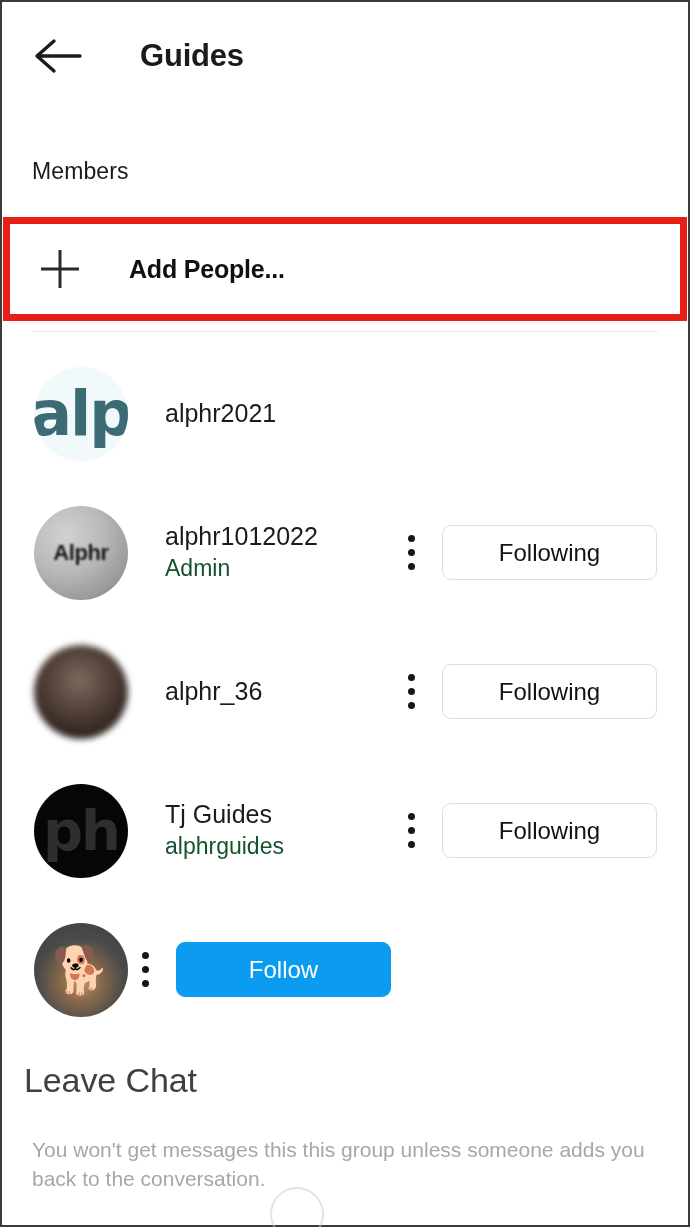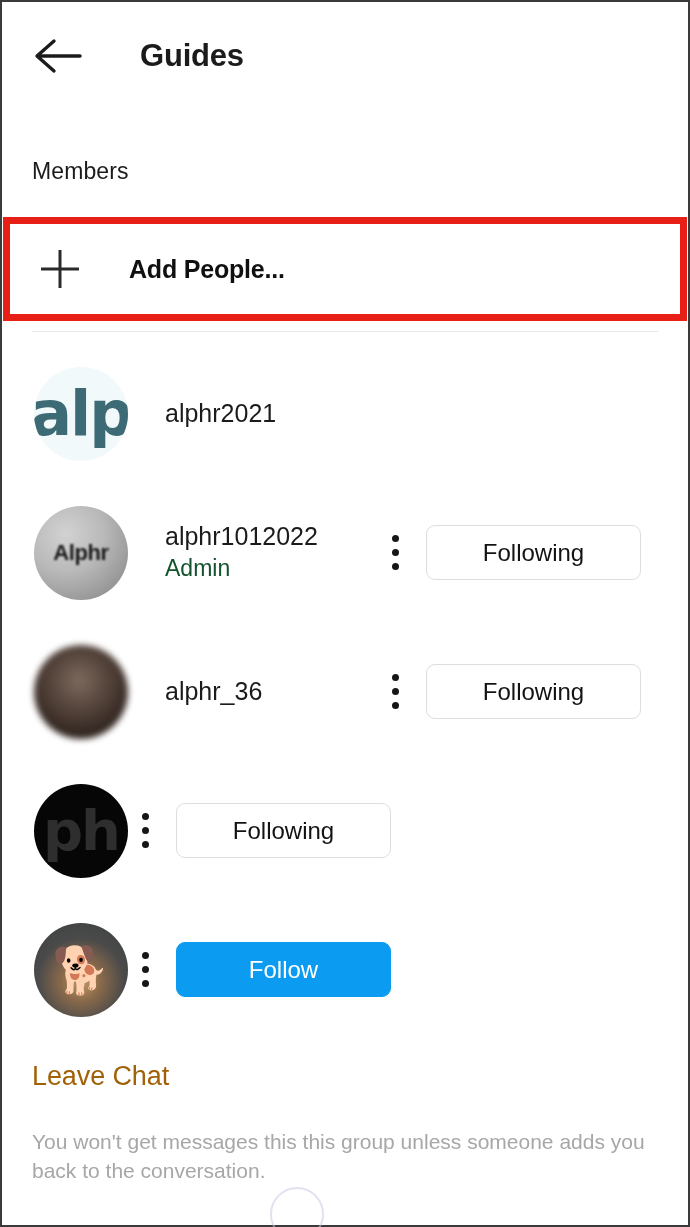--- a/index.html
+++ b/index.html
@@ -176,21 +176,21 @@
   .dots-icon span {
     width: 7px; height: 7px; border-radius: 50%;
     background: #161616;
     display: block;
   }
 
   .action-btn {
     width: 215px;
     height: 55px;
     flex: 0 0 auto;
-    margin-right: 47px;
+    margin-right: 31px;
     border-radius: 9px;
     display: flex;
     align-items: center;
     justify-content: center;
     font-size: 24px;
     cursor: pointer;
     white-space: nowrap;
   }
   .btn-following {
     background: #ffffff;
@@ -200,23 +200,23 @@
   .btn-follow {
     background: #0b9bf0;
     border: 1.5px solid #0b9bf0;
     color: #ffffff;
   }
   .btn-spacer { width: 215px; margin-right: 31px; flex: 0 0 auto; }
   .dots-spacer { width: 34px; margin-right: 14px; flex: 0 0 auto; }
 
   
   .leave-chat {
-    font-size: 27px;
-    color: #a16207;
-    padding-left: 30px;
+    font-size: 34px;
+    color: #404040;
+    padding-left: 22px;
     margin-top: 22px;
     letter-spacing: -0.1px;
     cursor: pointer;
     display: inline-block;
   }
   .footer-note {
     font-size: 21px;
     color: #a7a7a7;
     padding: 0 40px 0 30px;
     margin-top: 36px;
@@ -302,20 +302,24 @@
           <span></span>
           <span></span>
           <span></span>
         </div>
         <div class="action-btn btn-following">Following</div>
       </div>
       <div class="member-row">
         <div class="avatar av-ph">
           <span class="glyph">ph</span>
         </div>
+        <div class="member-text">
+          <div class="member-name">Tj Guides</div>
+          <div class="member-sub">alphrguides</div>
+        </div>
         <div class="dots-icon">
           <span></span>
           <span></span>
           <span></span>
         </div>
         <div class="action-btn btn-following">Following</div>
       </div>
       <div class="member-row">
         <div class="avatar av-dog">
           <span class="glyph">🐕</span>

